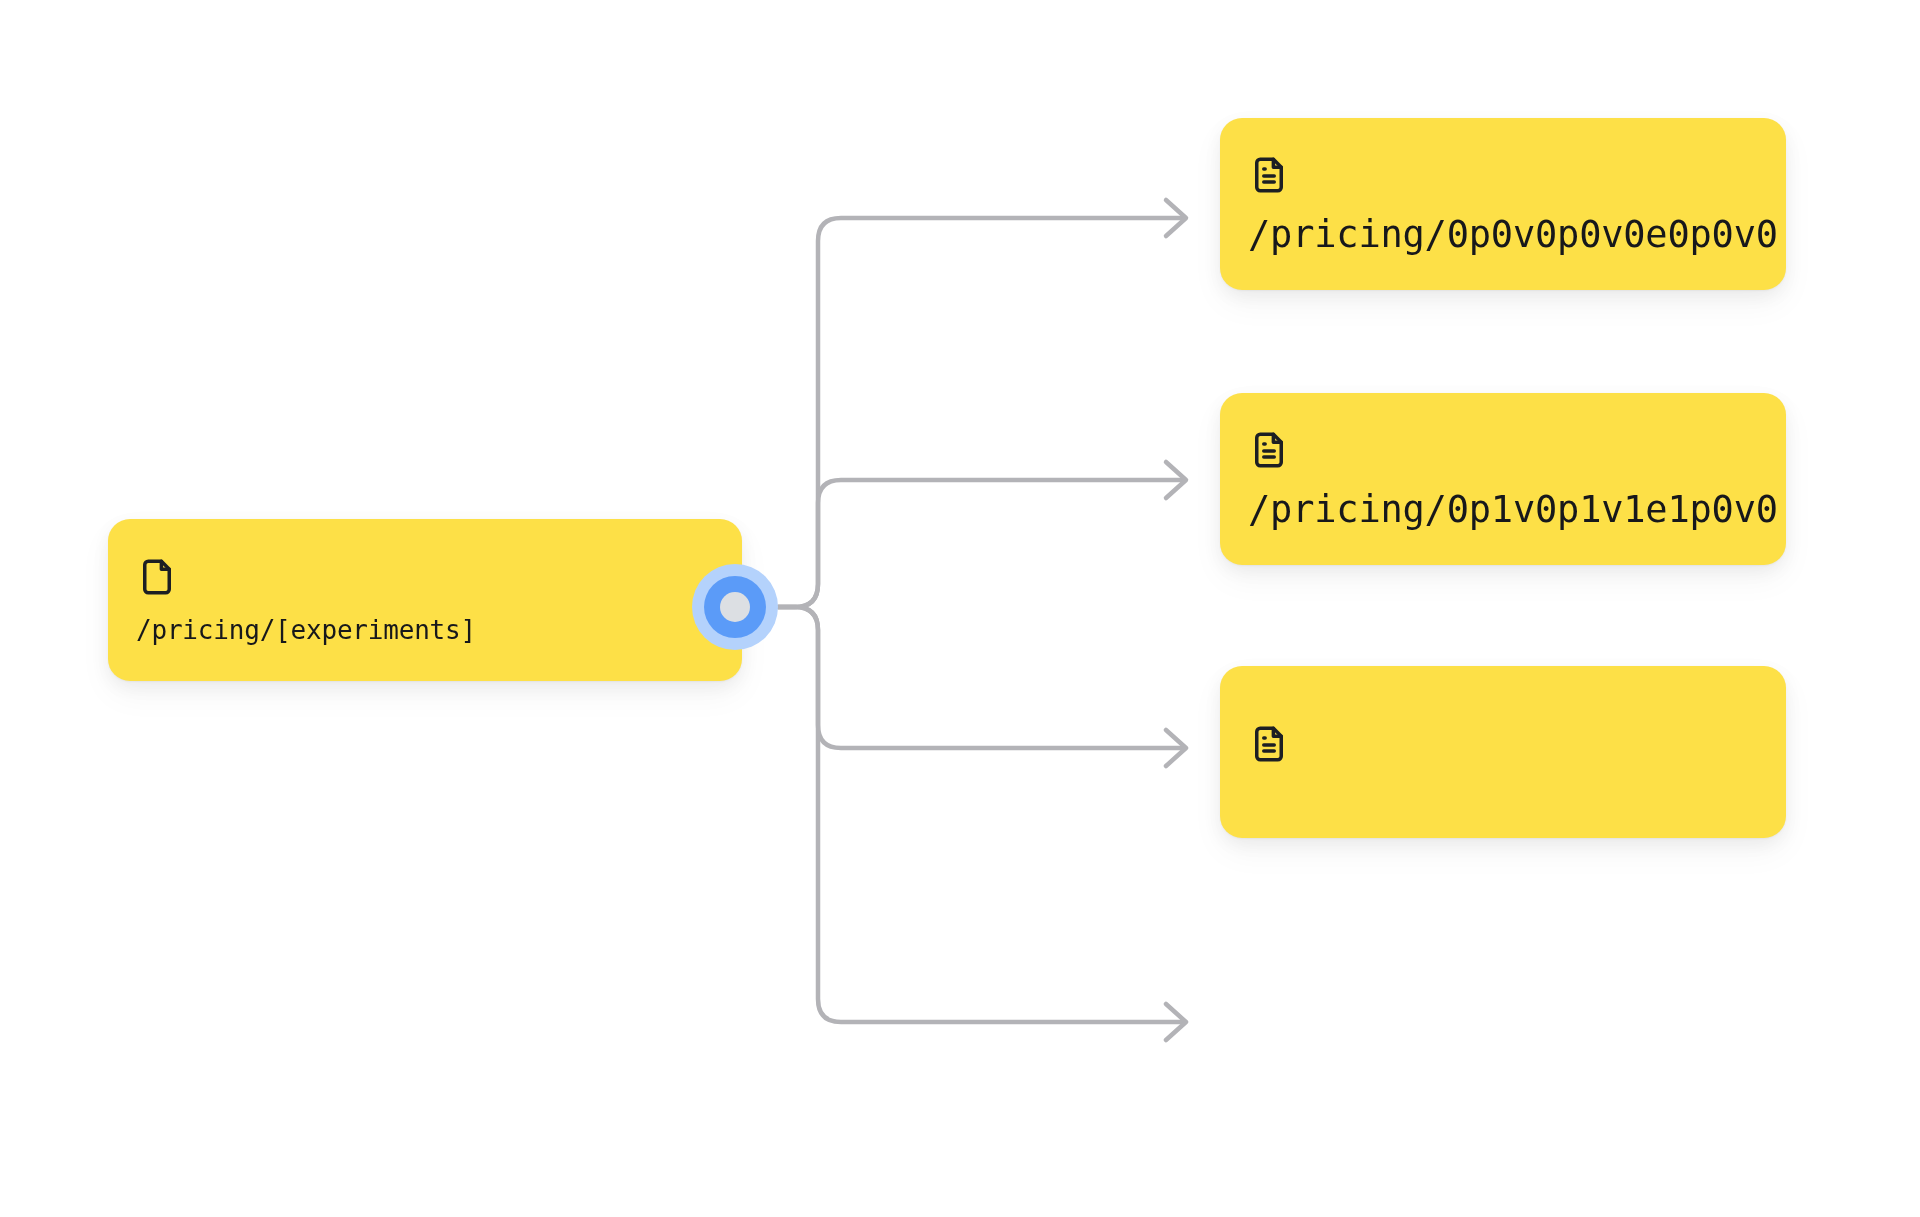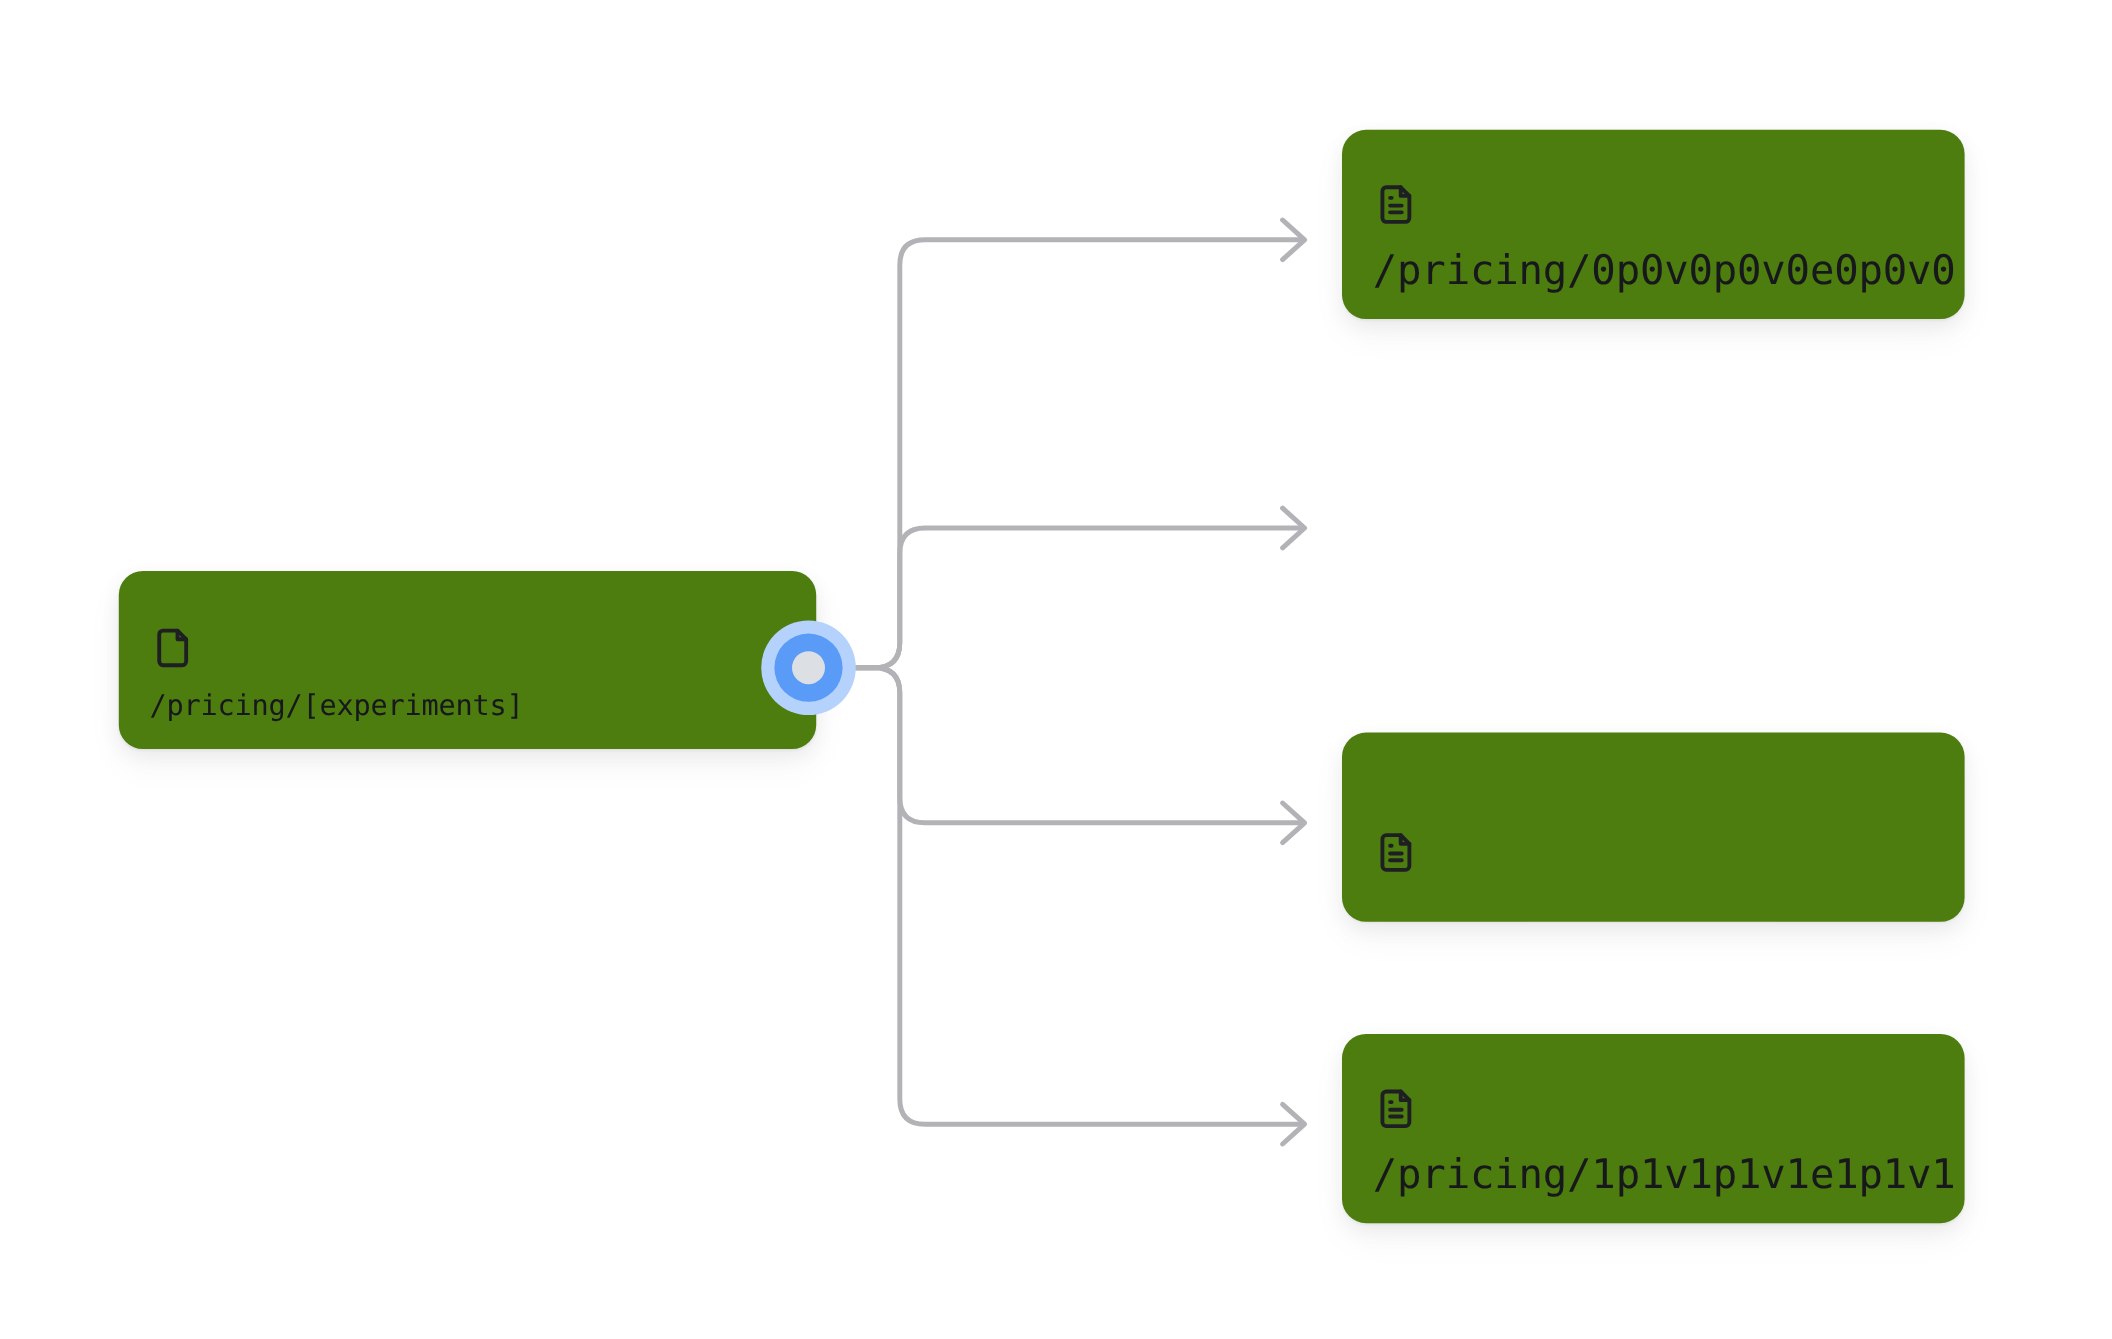--- a/index.html
+++ b/index.html
@@ -24,30 +24,30 @@
     top: 0;
     width: 1920px;
     height: 1217px;
     pointer-events: none;
   }
 
   
   .node {
     position: absolute;
     box-sizing: border-box;
-    background: #4d7c0f;
+    background: #fde047;
     border-radius: 22px;
     box-shadow:
       0 1px 2px rgba(16, 18, 22, 0.045),
       0 6px 18px rgba(16, 18, 22, 0.055),
       0 14px 34px rgba(16, 18, 22, 0.045);
     padding: 26px 28px 24px 28px;
     display: flex;
     flex-direction: column;
-    justify-content: flex-end;
+    justify-content: center;
   }
   .node-icon {
     display: block;
     width: 42px;
     height: 42px;
     margin-bottom: 18px;
   }
   .node-icon svg {
     display: block;
     width: 42px;
@@ -178,39 +178,39 @@
         <path d="M14.5 3H7a2 2 0 0 0-2 2v14a2 2 0 0 0 2 2h10a2 2 0 0 0 2-2V7.5z"></path>
         <path d="M14.5 3v4.5H19"></path>
         <path d="M9 8.5h0.8"></path>
         <path d="M9 12.5h6"></path>
         <path d="M9 16h6"></path>
       </svg>
     </span>
     <span class="node-label">/pricing/0p0v0p0v0e0p0v0</span>
   </div>
 
-
-  <div class="node node-target" id="node-target-2">
+  <div class="node node-target" id="node-target-1">
     <span class="node-icon">
       <svg viewBox="0 0 24 24" fill="none" stroke="#1d1f23" stroke-width="2" stroke-linecap="round" stroke-linejoin="round">
         <path d="M14.5 3H7a2 2 0 0 0-2 2v14a2 2 0 0 0 2 2h10a2 2 0 0 0 2-2V7.5z"></path>
         <path d="M14.5 3v4.5H19"></path>
         <path d="M9 8.5h0.8"></path>
         <path d="M9 12.5h6"></path>
         <path d="M9 16h6"></path>
       </svg>
     </span>
-  </div>
-
-  <div class="node node-target" id="node-target-3">
+    <span class="node-label">/pricing/0p1v0p1v1e1p0v0</span>
+  </div>
+
+  <div class="node node-target" id="node-target-2">
     <span class="node-icon">
       <svg viewBox="0 0 24 24" fill="none" stroke="#1d1f23" stroke-width="2" stroke-linecap="round" stroke-linejoin="round">
         <path d="M14.5 3H7a2 2 0 0 0-2 2v14a2 2 0 0 0 2 2h10a2 2 0 0 0 2-2V7.5z"></path>
         <path d="M14.5 3v4.5H19"></path>
         <path d="M9 8.5h0.8"></path>
         <path d="M9 12.5h6"></path>
         <path d="M9 16h6"></path>
       </svg>
     </span>
-    <span class="node-label">/pricing/1p1v1p1v1e1p1v1</span>
-  </div>
+  </div>
+
 
 </div>
 
 </body></html>

